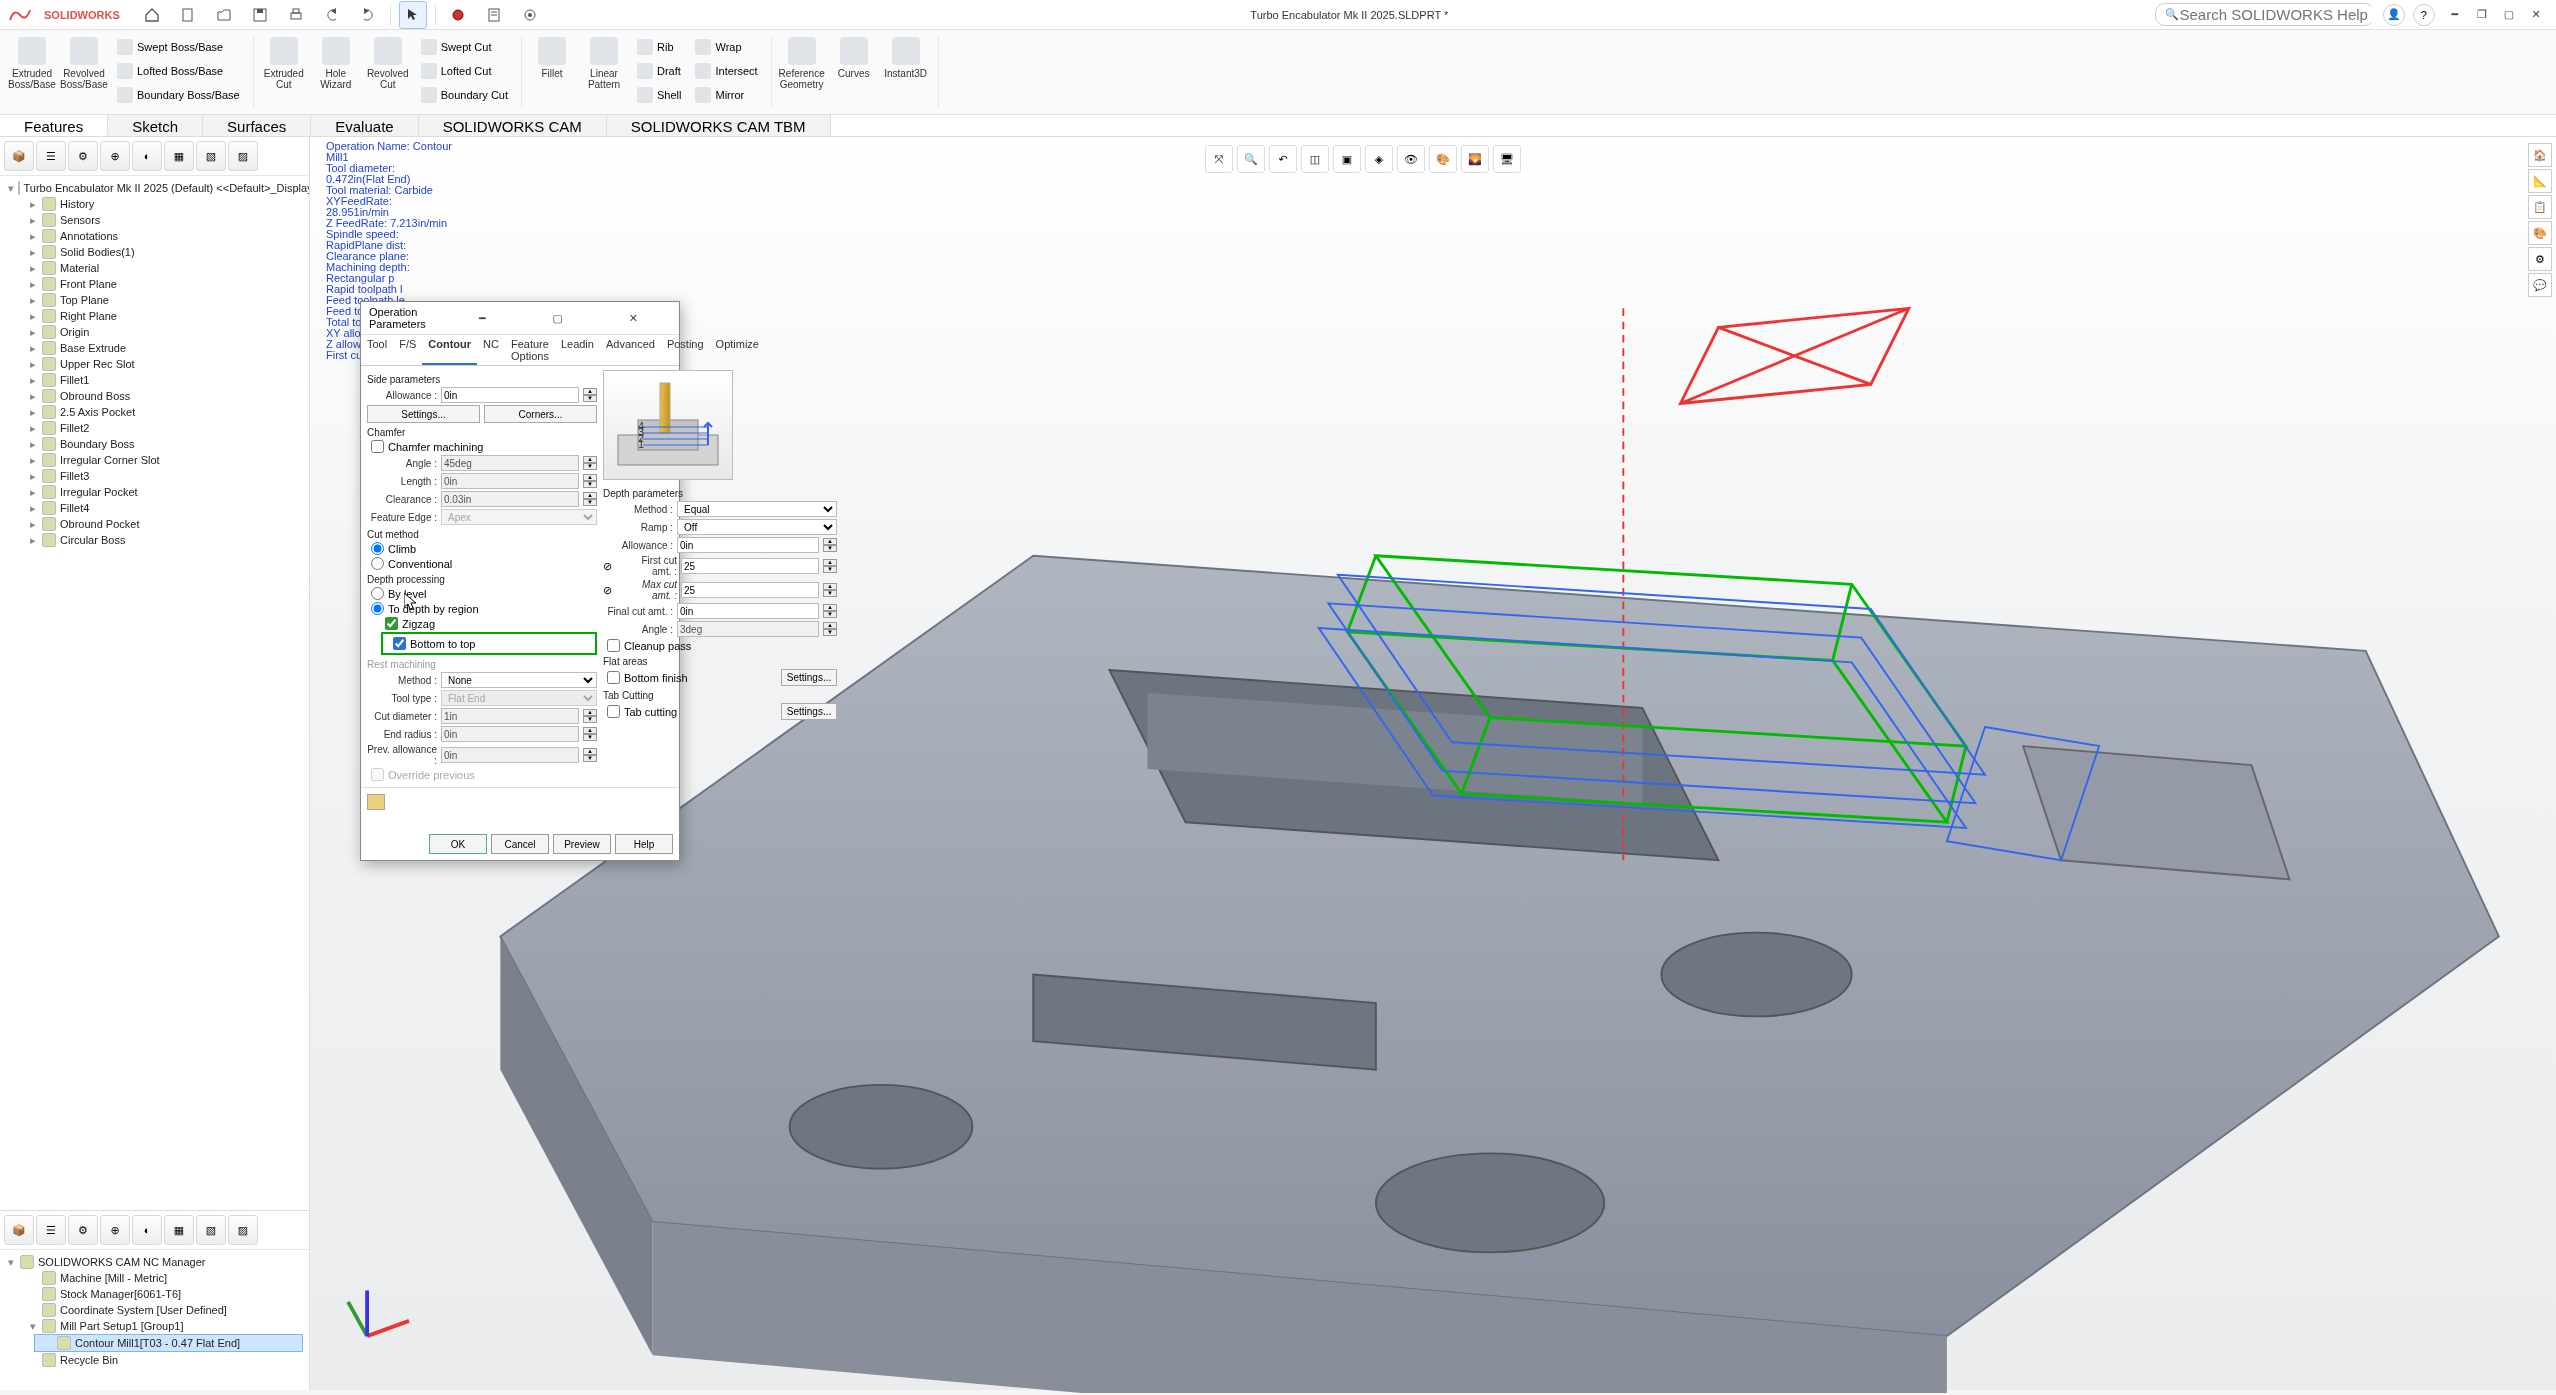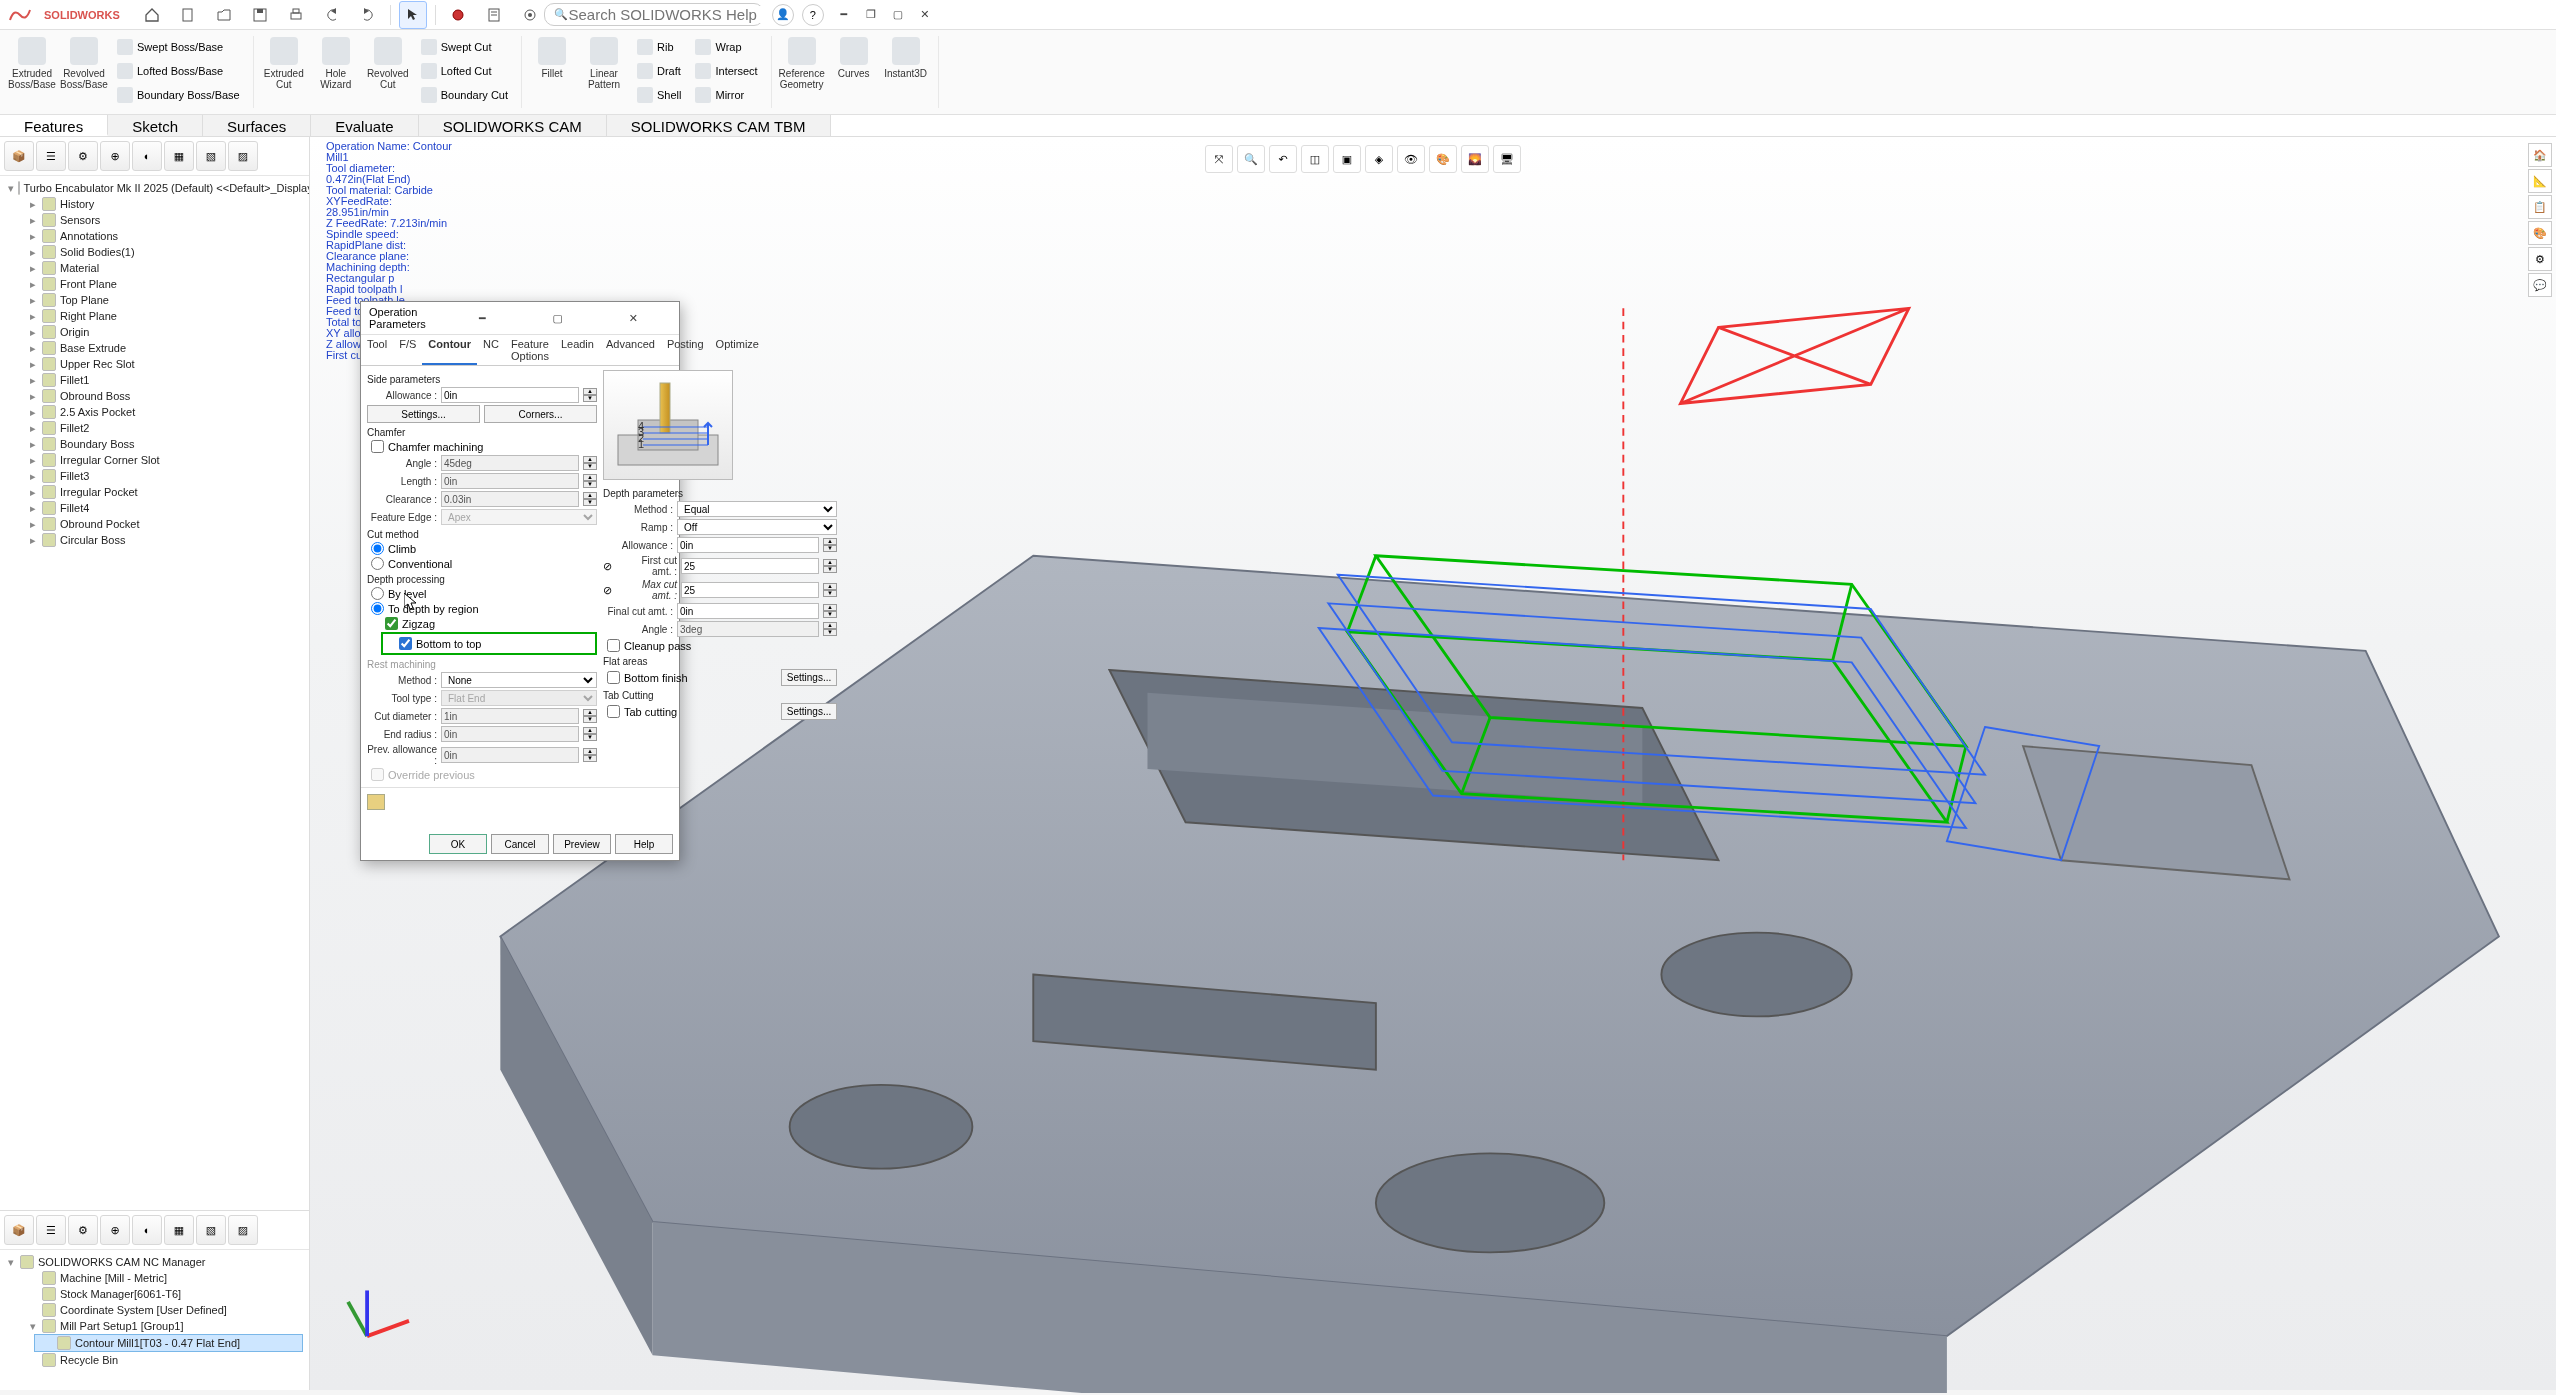--- a/index.html
+++ b/index.html
@@ -63,21 +63,21 @@
 .dialog .section-label { font-size:10px; color:#222; margin:4px 0 2px; }
 .dialog .row { display:flex; align-items:center; gap:4px; margin:2px 0; }
 .dialog .row label { font-size:10px; color:#333; width:70px; text-align:right; }
 .dialog .row input[type=text], .dialog .row select { flex:1; border:1px solid #bbb; height:16px; font-size:10px; padding:0 2px; background:#fff;}
 .dialog .row .spin { width:14px; display:flex; flex-direction:column; }
 .dialog .row .spin b { height:7px; border:1px solid #999; background:#eee; font-size:6px; text-align:center; line-height:5px;}
 .dialog .btnline { display:flex; gap:4px; }
 .dialog .btnline button { flex:1; height:18px; border:1px solid #aaa; background:#f4f4f4; font-size:10px; cursor:pointer; }
 .dialog .radio { display:flex; align-items:center; gap:4px; font-size:10px; margin:2px 0 2px 4px; }
 .dialog .check { display:flex; align-items:center; gap:4px; font-size:10px; margin:2px 0 2px 4px; }
-.dialog .hl-green { border:2px solid #0a0; padding:1px 12px; }
+.dialog .hl-green { border:2px solid #0a0; padding:1px 6px; }
 .dialog .preview { width:130px; height:110px; border:1px solid #bbb; background:linear-gradient(#fff,#e8e8e8); display:flex;align-items:center;justify-content:center; position:relative;}
 .dialog .footer { display:flex; justify-content:flex-end; gap:4px; padding:6px; border-top:1px solid #e0e0e0; }
 .dialog .footer button { width:58px; height:20px; border:1px solid #999; background:#f4f4f4; font-size:10px; cursor:pointer;margin-top:40px; }
 
 .cursor-arrow { position:absolute; width:14px; height:20px; z-index:200; pointer-events:none; }
 
 svg { display:block; }
 </style>
 </head>
 <body>
@@ -149,20 +149,21 @@
           <line x1="5" y1="8" x2="11" y2="8" stroke="#555"></line>
         </svg>
       </div>
     <div class="btn">
         <svg width="16" height="16">
           <circle cx="8" cy="8" r="5" fill="none" stroke="#555"></circle>
           <circle cx="8" cy="8" r="2" fill="#555"></circle>
         </svg>
       </div>
   </div>
+  <div class="title">Turbo Encabulator Mk II 2025.SLDPRT *</div>
   <div class="right">
     <div class="searchbox">
       <span>🔍</span>
       <input placeholder="Search SOLIDWORKS Help" style="">
     </div>
     <span class="winbtns" style="border:1px solid #ccc;border-radius:50%;width:22px;height:22px;display:flex;align-items:center;justify-content:center;">👤</span>
     <span class="winbtns" style="border:1px solid #ccc;border-radius:50%;width:22px;height:22px;display:flex;align-items:center;justify-content:center;">?</span>
     <div class="winbtns">
       <span>━</span>
       <span>❐</span>

